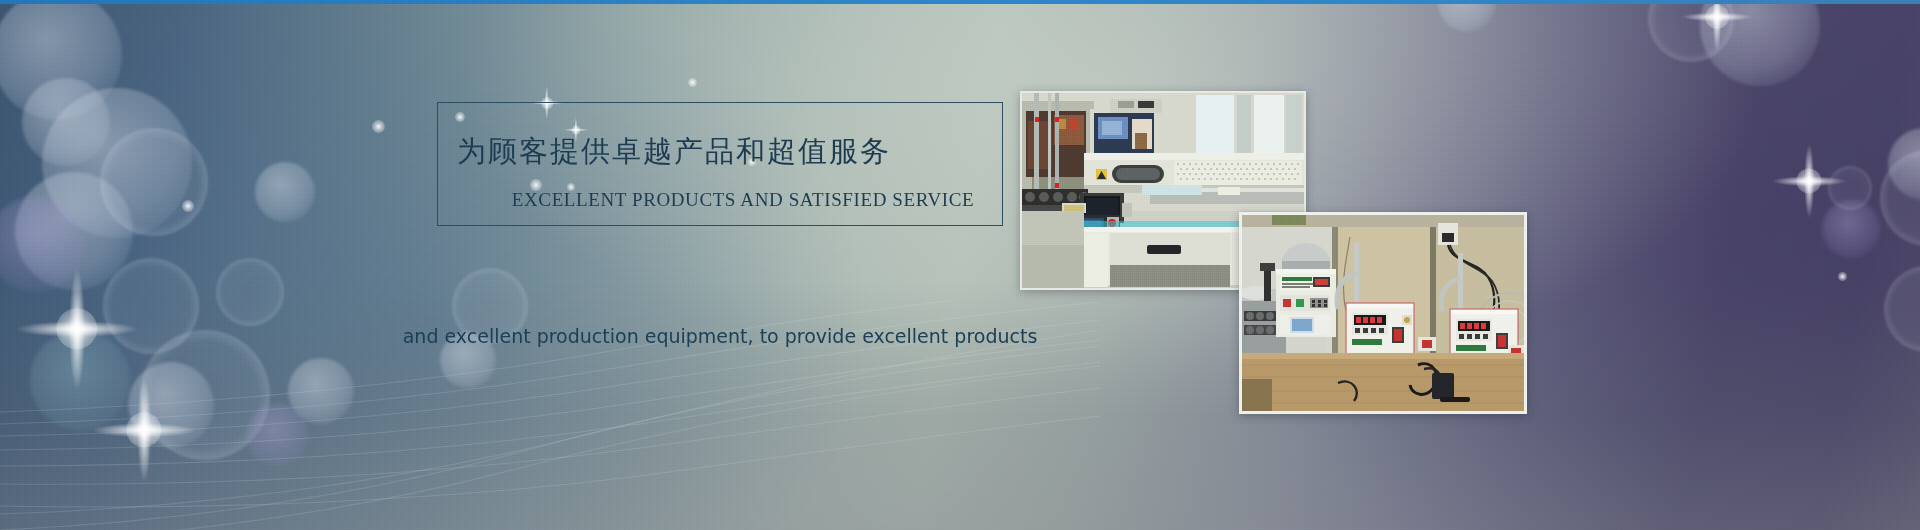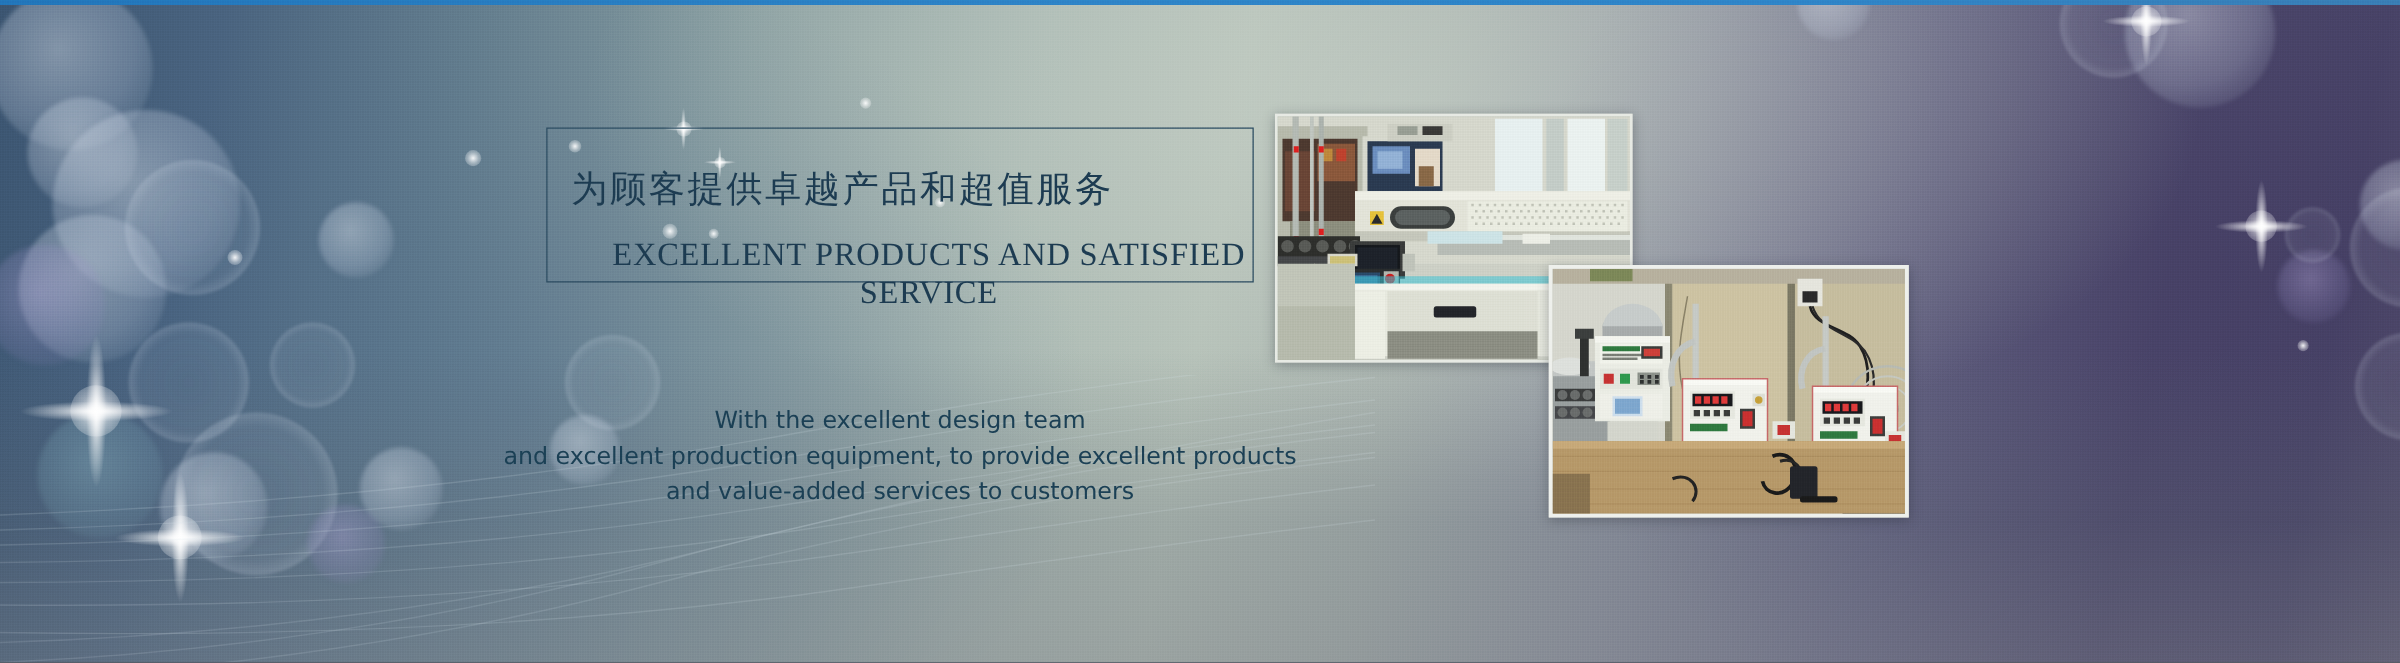--- a/index.html
+++ b/index.html
@@ -106,21 +106,21 @@
     text-align: center;
     font-size: 29px;
     letter-spacing: 2px;
     color: #1d3c52;
     font-family: "DejaVu Sans", "Liberation Sans", sans-serif;
     font-weight: 400;
   }
   .headline-en {
     position: absolute; left: 437px; top: 189px; width: 612px;
     text-align: center;
-    font-size: 26px;
+    font-size: 19px;
     letter-spacing: 0.6px;
     color: #1d3c52;
     font-family: "Liberation Serif", "DejaVu Serif", serif;
   }
   .slogan {
     position: absolute; left: 400px; top: 273px; width: 640px;
     text-align: center;
     font-size: 26px;
     color: #12354a;
     letter-spacing: 1px;
@@ -249,23 +249,21 @@
 
   <div class="top-rule"></div>
 
   <div class="frame"></div>
 
   <div class="headline-cn">为顾客提供卓越产品和超值服务</div>
   <div class="headline-en">EXCELLENT PRODUCTS AND SATISFIED SERVICE</div>
 
 
   <div class="para">
-    <div>With the excellent design team</div>
     <div>and excellent production equipment, to provide excellent products</div>
-    <div>and value-added services to customers</div>
   </div>
 
   <div class="photo photo-1">
     <svg class="photo-inner" viewBox="0 0 282 195" preserveAspectRatio="none">
 
       <rect x="0" y="0" width="282" height="195" fill="#cfd2c8"></rect>
       <rect x="0" y="0" width="282" height="118" fill="#d8dacf"></rect>
 
       <rect x="0" y="8" width="72" height="92" fill="#b9bcae"></rect>
       <rect x="4" y="18" width="60" height="66" fill="#4e3a30"></rect>

